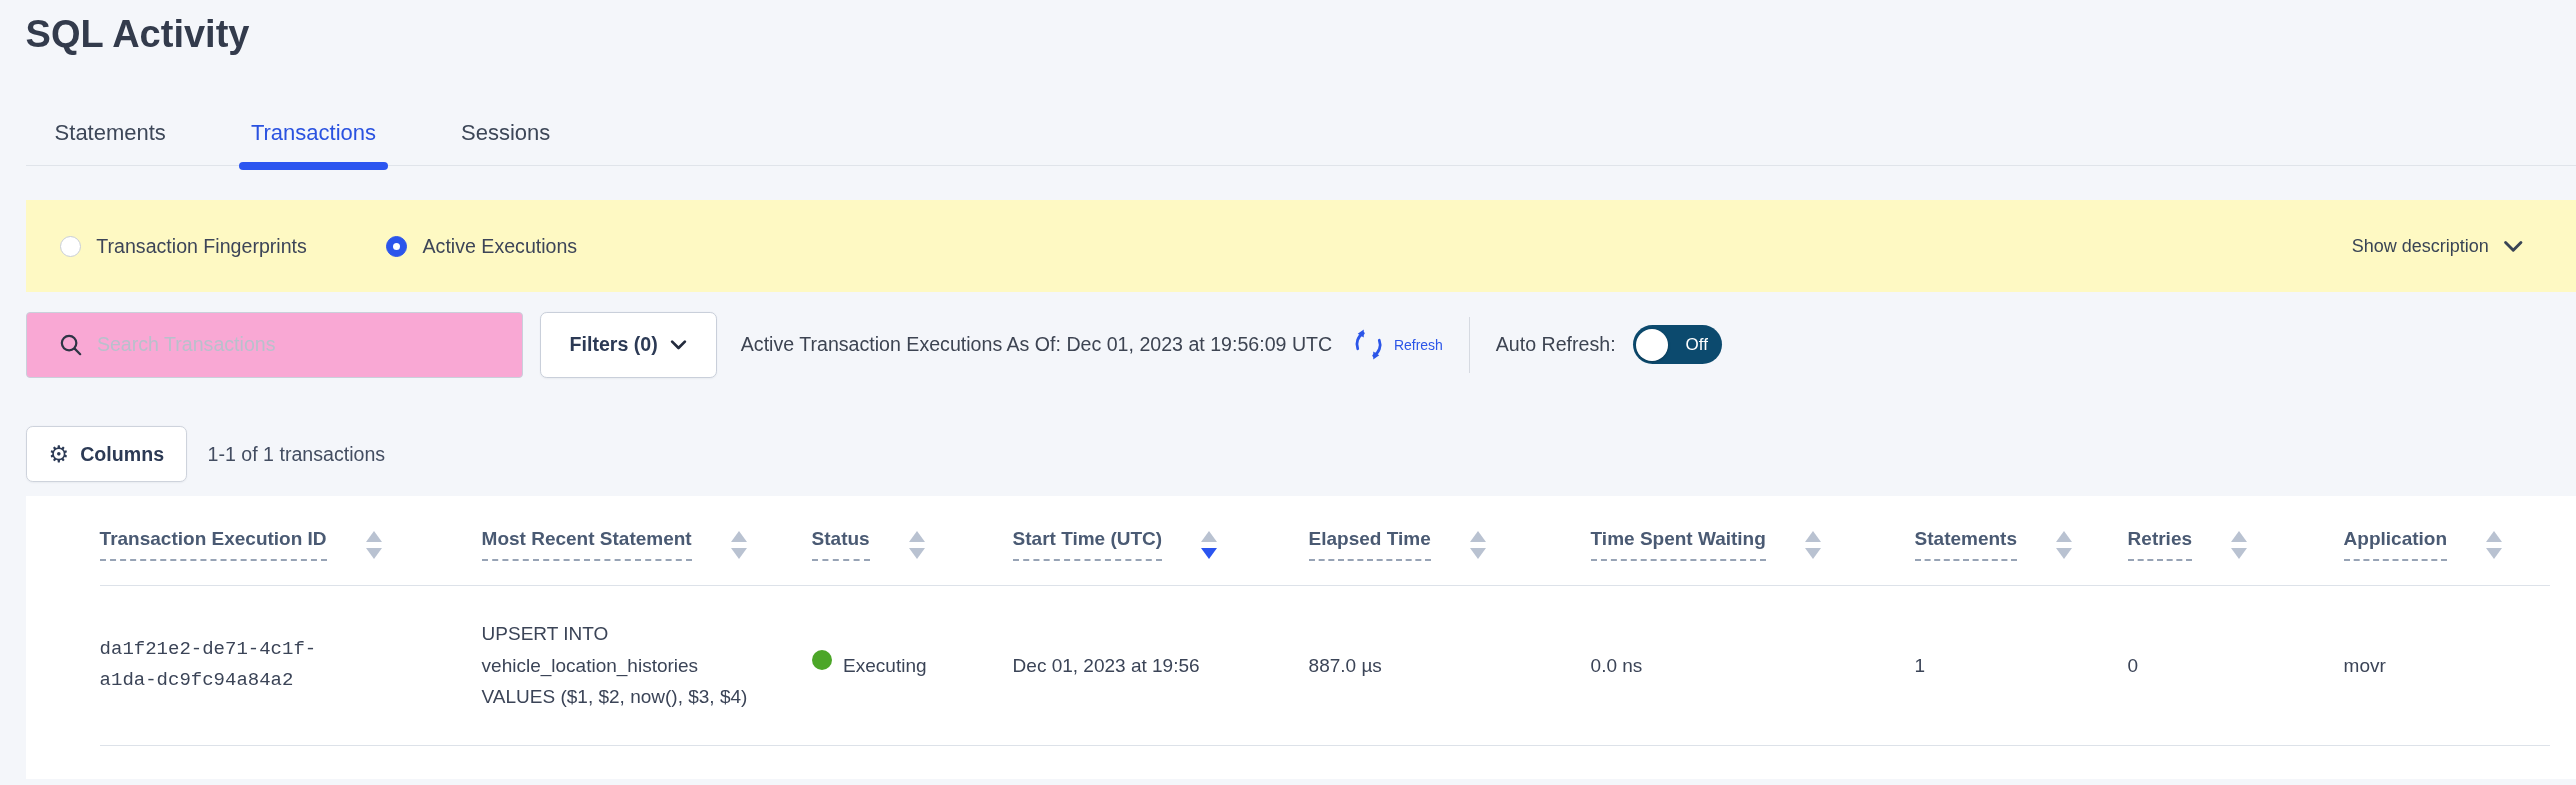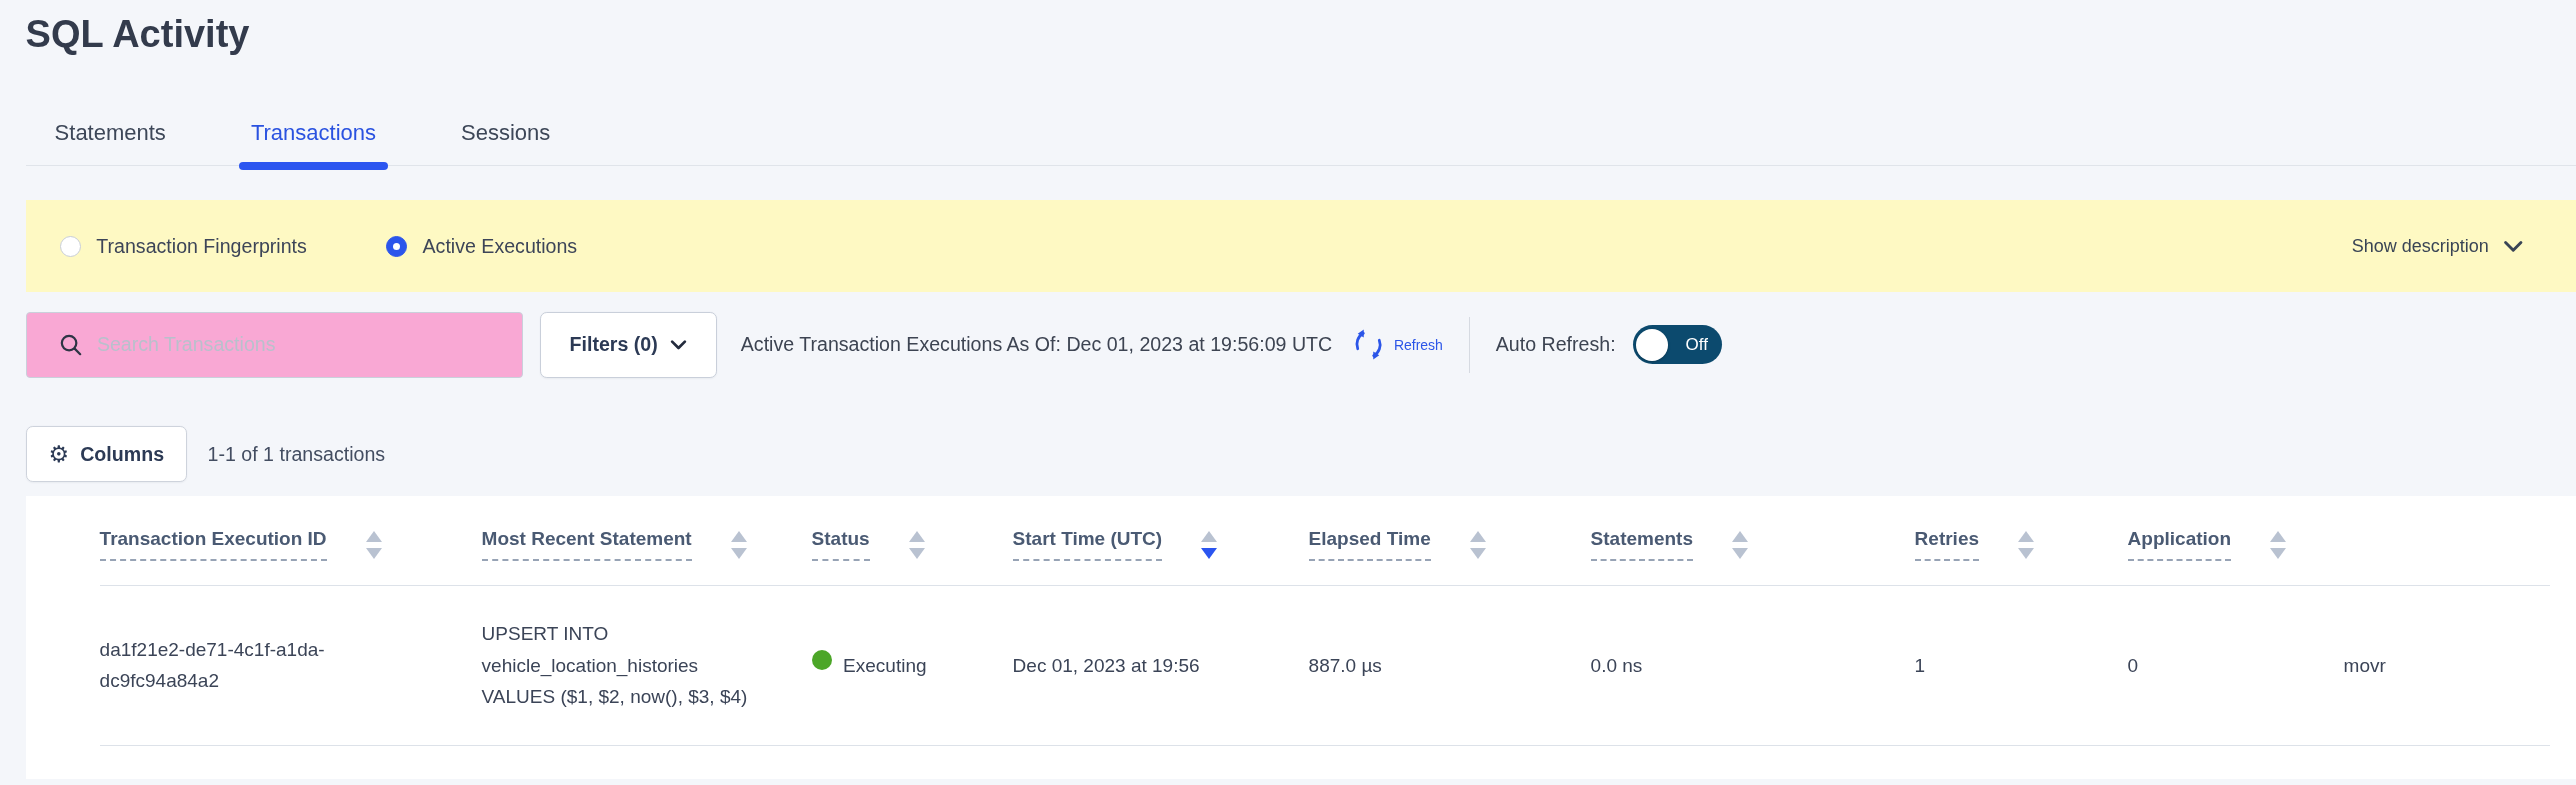--- a/index.html
+++ b/index.html
@@ -127,21 +127,21 @@
     font-size:19px; font-weight:bold; color:#4a5a73;
     padding-bottom:9.4px; border-bottom:2.6px dashed #97a3b5;
     white-space:nowrap;
   }
   .sort-icon { display:inline-flex; flex-direction:column; gap:5.1px; margin-left:39px; margin-top:3.4px; }
   .sort-up   { width:0;height:0;border-left:8.5px solid transparent;border-right:8.5px solid transparent;border-bottom:11px solid #b9c2d1; }
   .sort-down { width:0;height:0;border-left:8.5px solid transparent;border-right:8.5px solid transparent;border-top:11px solid #b9c2d1; }
   .sort-down.active { border-top-color:#2b55f0; }
   .t-body { padding:32px 0; border-bottom:1.7px solid #dde2e9; }
   .td-cell { font-size:19px; color:#3b4457; line-height:1.65; }
-  .cell-id { max-width:229px; word-break:break-word; }
+  .cell-id { max-width:229px; word-break:break-word;font-family:Liberation Mono, monospace; }
   .cell-stmt { max-width:287px; }
   .status-cell { display:flex; gap:11px; }
   .status-dot { width:20.5px; height:20.5px; border-radius:50%; background:#4ca628; flex:0 0 auto; }
   svg { display:block; }
 </style>
 </head>
 <body>
 
 <h1 class="page-title">SQL Activity</h1>
 
@@ -251,20 +251,27 @@
         </span>
     </div>
     <div class="th-cell">
       <span class="th-label">Elapsed Time</span>
       <span class="sort-icon">
           <span class="sort-up"></span>
           <span class="sort-down"></span>
         </span>
     </div>
     <div class="th-cell">
+      <span class="th-label">Time Spent Waiting</span>
+      <span class="sort-icon">
+          <span class="sort-up"></span>
+          <span class="sort-down"></span>
+        </span>
+    </div>
+    <div class="th-cell">
       <span class="th-label">Statements</span>
       <span class="sort-icon">
           <span class="sort-up"></span>
           <span class="sort-down"></span>
         </span>
     </div>
     <div class="th-cell">
       <span class="th-label">Retries</span>
       <span class="sort-icon">
           <span class="sort-up"></span>

